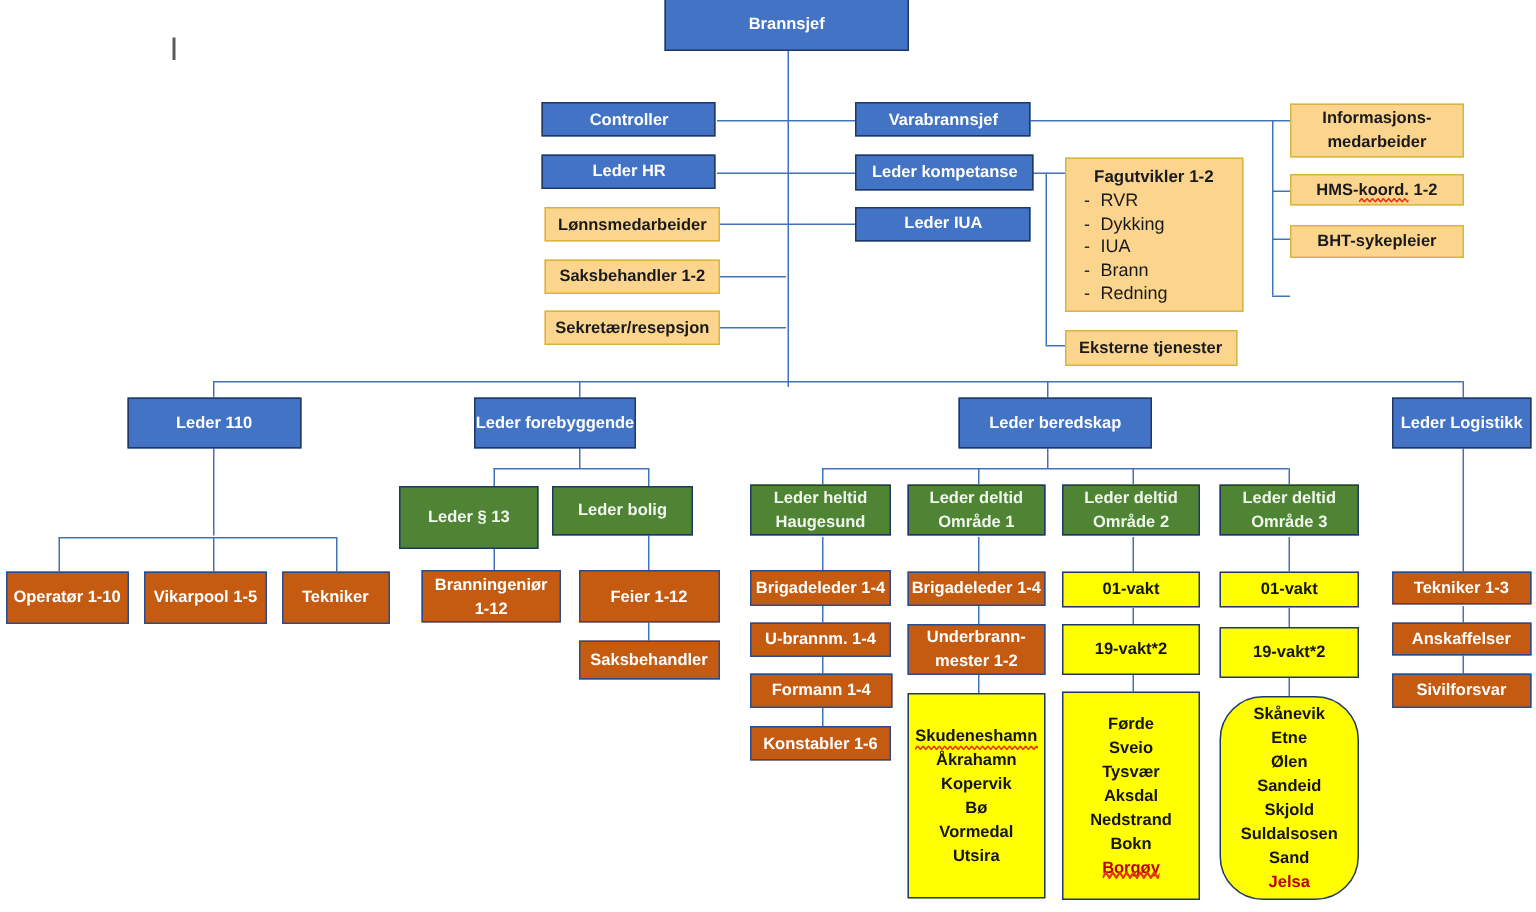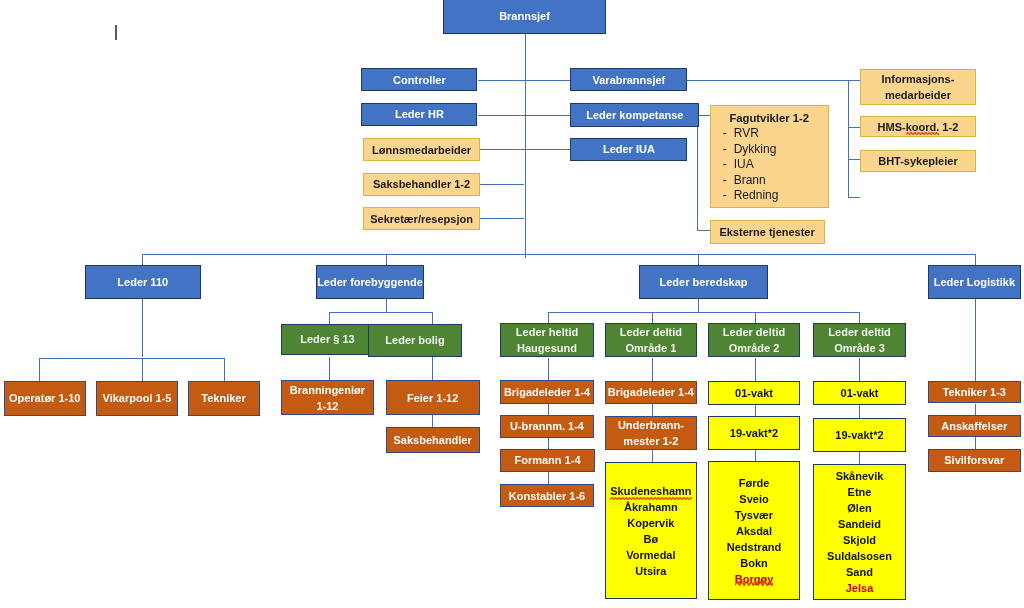--- a/index.html
+++ b/index.html
@@ -55,21 +55,21 @@
     </div>
     <div class="node tan" style="left: 363.3px; top: 172.8px; width: 116.5px; height: 23px;">
       <span class="lbl">Saksbehandler 1-2</span>
     </div>
     <div class="node tan" style="left: 363.3px; top: 207px; width: 116.5px; height: 23px;">
       <span class="lbl">Sekretær/resepsjon</span>
     </div>
     <div class="node blue" style="left: 570.4px; top: 68px; width: 117px; height: 23.4px;">
       <span class="lbl">Varabrannsjef</span>
     </div>
-    <div class="node blue" style="left: 570.4px; top: 103px; width: 129px; height: 23.8px;">
+    <div class="node blue" style="left: 570.4px; top: 103px; width: 119px; height: 23.8px;">
       <span class="lbl">Leder kompetanse</span>
     </div>
     <div class="node blue" style="left: 570.4px; top: 137.5px; width: 117px; height: 23.8px;">
       <span class="lbl">Leder IUA</span>
     </div>
     <div class="ln" style="left: 477.5px; top: 80px; width: 92.9px; height: 1px;"></div>
     <div class="ln" style="left: 477.5px; top: 115px; width: 92.9px; height: 1px;"></div>
     <div class="ln" style="left: 479.8px; top: 149px; width: 90.6px; height: 1px;"></div>
     <div class="ln" style="left: 479.8px; top: 184px; width: 44.7px; height: 1px;"></div>
     <div class="ln" style="left: 479.8px; top: 218px; width: 44.7px; height: 1px;"></div>
@@ -133,21 +133,21 @@
     <div class="node orange" style="left: 96px; top: 380.5px; width: 82px; height: 35px;">
       <span class="lbl">Vikarpool 1-5</span>
     </div>
     <div class="ln" style="left: 142px; top: 357.5px; width: 1px; height: 23px;"></div>
     <div class="node orange" style="left: 187.5px; top: 380.5px; width: 72px; height: 35px;">
       <span class="lbl">Tekniker</span>
     </div>
     <div class="ln" style="left: 224px; top: 357.5px; width: 1px; height: 23px;"></div>
     <div class="ln" style="left: 386px; top: 299.4px; width: 1px; height: 13px;"></div>
     <div class="ln" style="left: 328.5px; top: 312px; width: 103.5px; height: 1px;"></div>
-    <div class="node green" style="left: 281px; top: 323.7px; width: 93px; height: 31px;">
+    <div class="node green" style="left: 266px; top: 323.7px; width: 93px; height: 42px;">
       <span class="lbl">Leder § 13</span>
     </div>
     <div class="node green" style="left: 368px; top: 323.7px; width: 94px; height: 33.5px;">
       <span class="lbl">Leder bolig</span>
     </div>
     <div class="ln" style="left: 329px; top: 312.4px; width: 1px; height: 11.3px;"></div>
     <div class="ln" style="left: 432px; top: 312.4px; width: 1px; height: 11.3px;"></div>
     <div class="node orange" style="left: 280.9px; top: 380.4px; width: 93.1px; height: 35.1px;">
       <span class="lbl">Branningeniør<br>1-12</span>
     </div>
@@ -238,21 +238,21 @@
         <div>Tysvær</div>
         <div>Aksdal</div>
         <div>Nedstrand</div>
         <div>Bokn</div>
         <div><span class="sq red big">Borgøy<svg>
               <path d="M0 4.2 L2.3 0.6 L4.6 4.2 L6.8999999999999995 0.6 L9.2 4.2 L11.5 0.6 L13.799999999999999 4.2 L16.099999999999998 0.6 L18.4 4.2 L20.7 0.6 L23 4.2 L25.3 0.6 L27.6 4.2 L29.900000000000002 0.6 L32.2 4.2 L34.5 0.6 L36.800000000000004 4.2 L39.1 0.6 L41.400000000000006 4.2 L43.7 0.6 L46.00000000000001 4.2 L48.300000000000004 0.6 L50.60000000000001 4.2 L52.900000000000006 0.6 L55.20000000000001 4.2 L57.50000000000001 0.6 L59.80000000000001 4.2 L62.10000000000001 0.6 L64.4 4.2 L66.7 0.6 L69 4.2 L71.3 0.6 L73.6 4.2 L75.89999999999999 0.6 L78.19999999999999 4.2 L80.49999999999999 0.6 L82.79999999999998 4.2 L85.09999999999998 0.6 L87.39999999999998 4.2 L89.69999999999997 0.6 L91.99999999999997 4.2 L94.29999999999997 0.6 L96.59999999999997 4.2 L98.89999999999996 0.6 L101.19999999999996 4.2 L103.49999999999996 0.6 L105.79999999999995 4.2 L108.09999999999995 0.6 L110.39999999999995 4.2 L112.69999999999995 0.6 L114.99999999999994 4.2 L117.29999999999994 0.6 L119.59999999999994 4.2 L121.89999999999993 0.6 L124.19999999999993 4.2 L126.49999999999993 0.6 L128.79999999999993 4.2 L131.09999999999994 0.6 L133.39999999999992 4.2 L135.69999999999993 0.6 L137.99999999999991 4.2 L140.29999999999993 0.6 L142.5999999999999 4.2 L144.89999999999992 0.6 L147.1999999999999 4.2 L149.49999999999991 0.6 L151.7999999999999 4.2 L154.0999999999999 0.6 L156.3999999999999 4.2 L158.6999999999999 0.6 L160.9999999999999 4.2 L163.2999999999999 0.6 L165.59999999999988 4.2 L167.8999999999999 0.6 L170.19999999999987 4.2 L172.4999999999999 0.6 L174.79999999999987 4.2 L177.09999999999988 0.6 L179.39999999999986 4.2 L181.69999999999987 0.6 L183.99999999999986 4.2 L186.29999999999987 0.6 L188.59999999999985 4.2 L190.89999999999986 0.6 L193.19999999999985 4.2 L195.49999999999986 0.6 L197.79999999999984 4.2 L200.09999999999985 0.6 L202.39999999999984 4.2 L204.69999999999985 0.6 L206.99999999999983 4.2 L209.29999999999984 0.6 L211.59999999999982 4.2 L213.89999999999984 0.6 L216.19999999999982 4.2 L218.49999999999983 0.6 L220.7999999999998 4.2 L223.09999999999982 0.6 L225.3999999999998 4.2 L227.69999999999982 0.6 L229.9999999999998 4.2 L232.2999999999998 0.6 L234.5999999999998 4.2 L236.8999999999998 0.6 L239.1999999999998 4.2 L241.4999999999998 0.6 L243.79999999999978 4.2" fill="none" stroke="#E8380D" stroke-width="1.5"></path>
             </svg></span></div>
       </div>
     </div>
     <div class="ln" style="left: 755px; top: 449.6px; width: 1px; height: 11.4px;"></div>
-    <div class="node yellow" style="left: 813px; top: 463.6px; width: 93px; height: 136.7px;">
+    <div class="node yellow" style="left: 813px; top: 463.6px; width: 93px; height: 136.7px; border-radius: 29px;">
       <div class="list">
         <div>Skånevik</div>
         <div>Etne</div>
         <div>Ølen</div>
         <div>Sandeid</div>
         <div>Skjold</div>
         <div>Suldalsosen</div>
         <div>Sand</div>
         <div class="red">Jelsa</div>
       </div>

